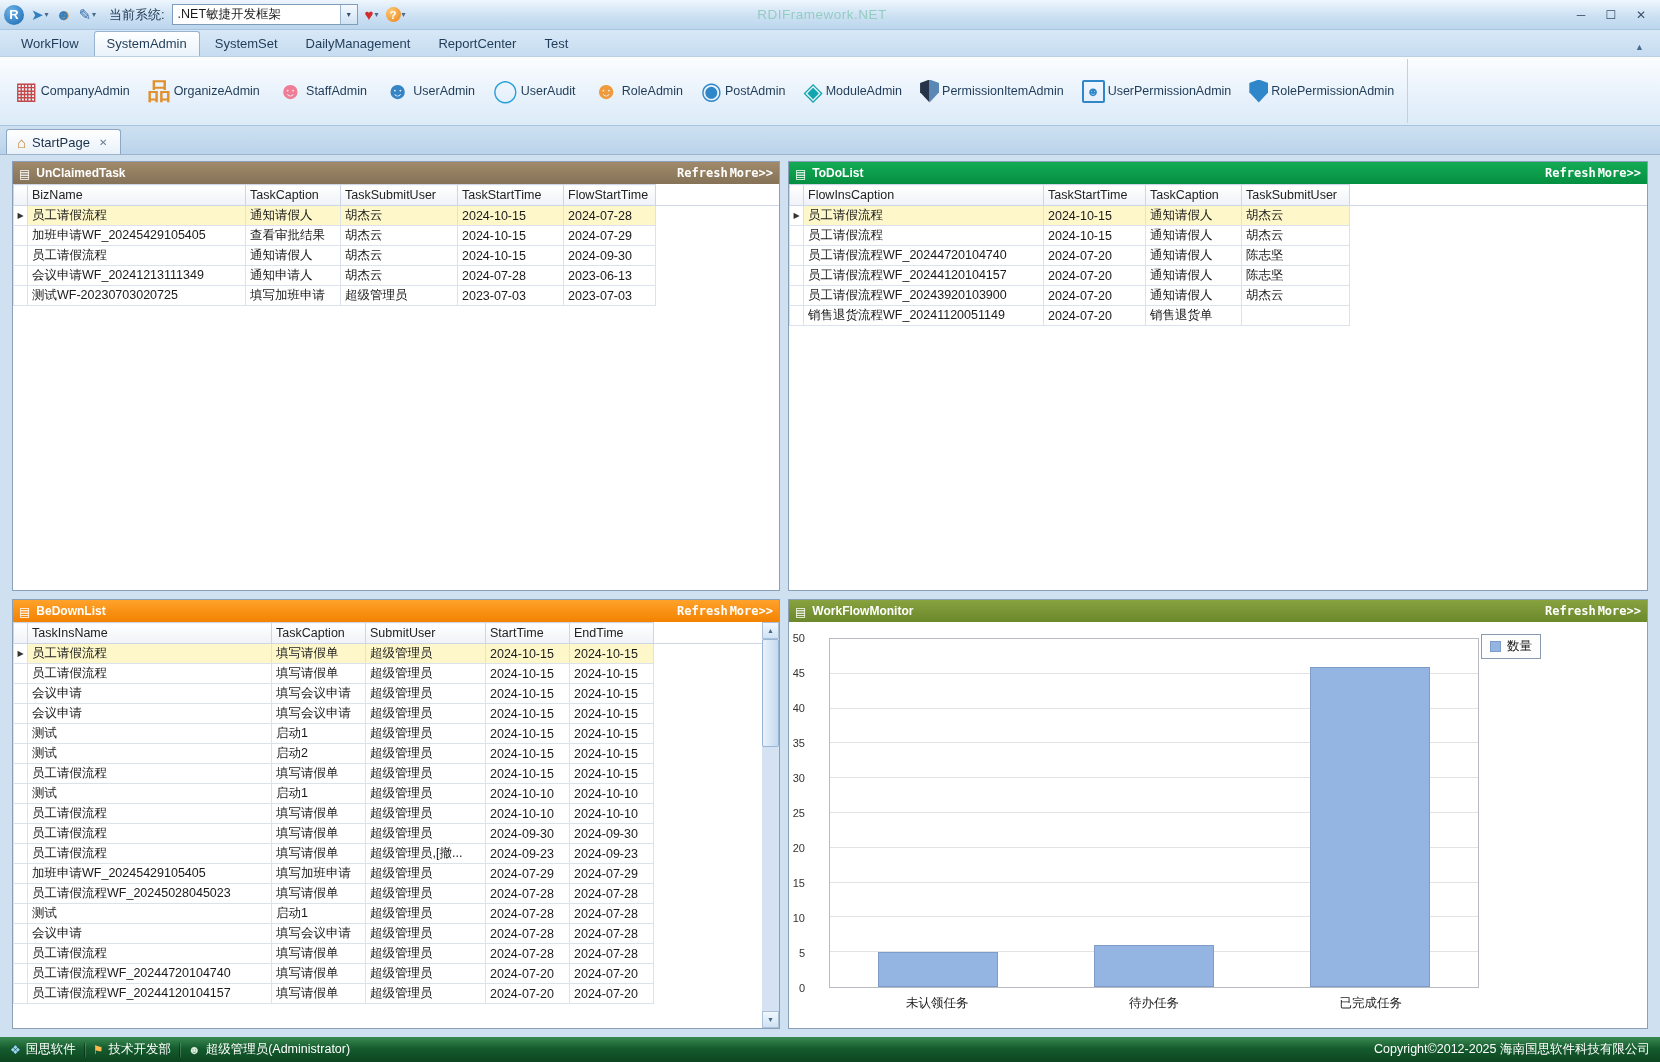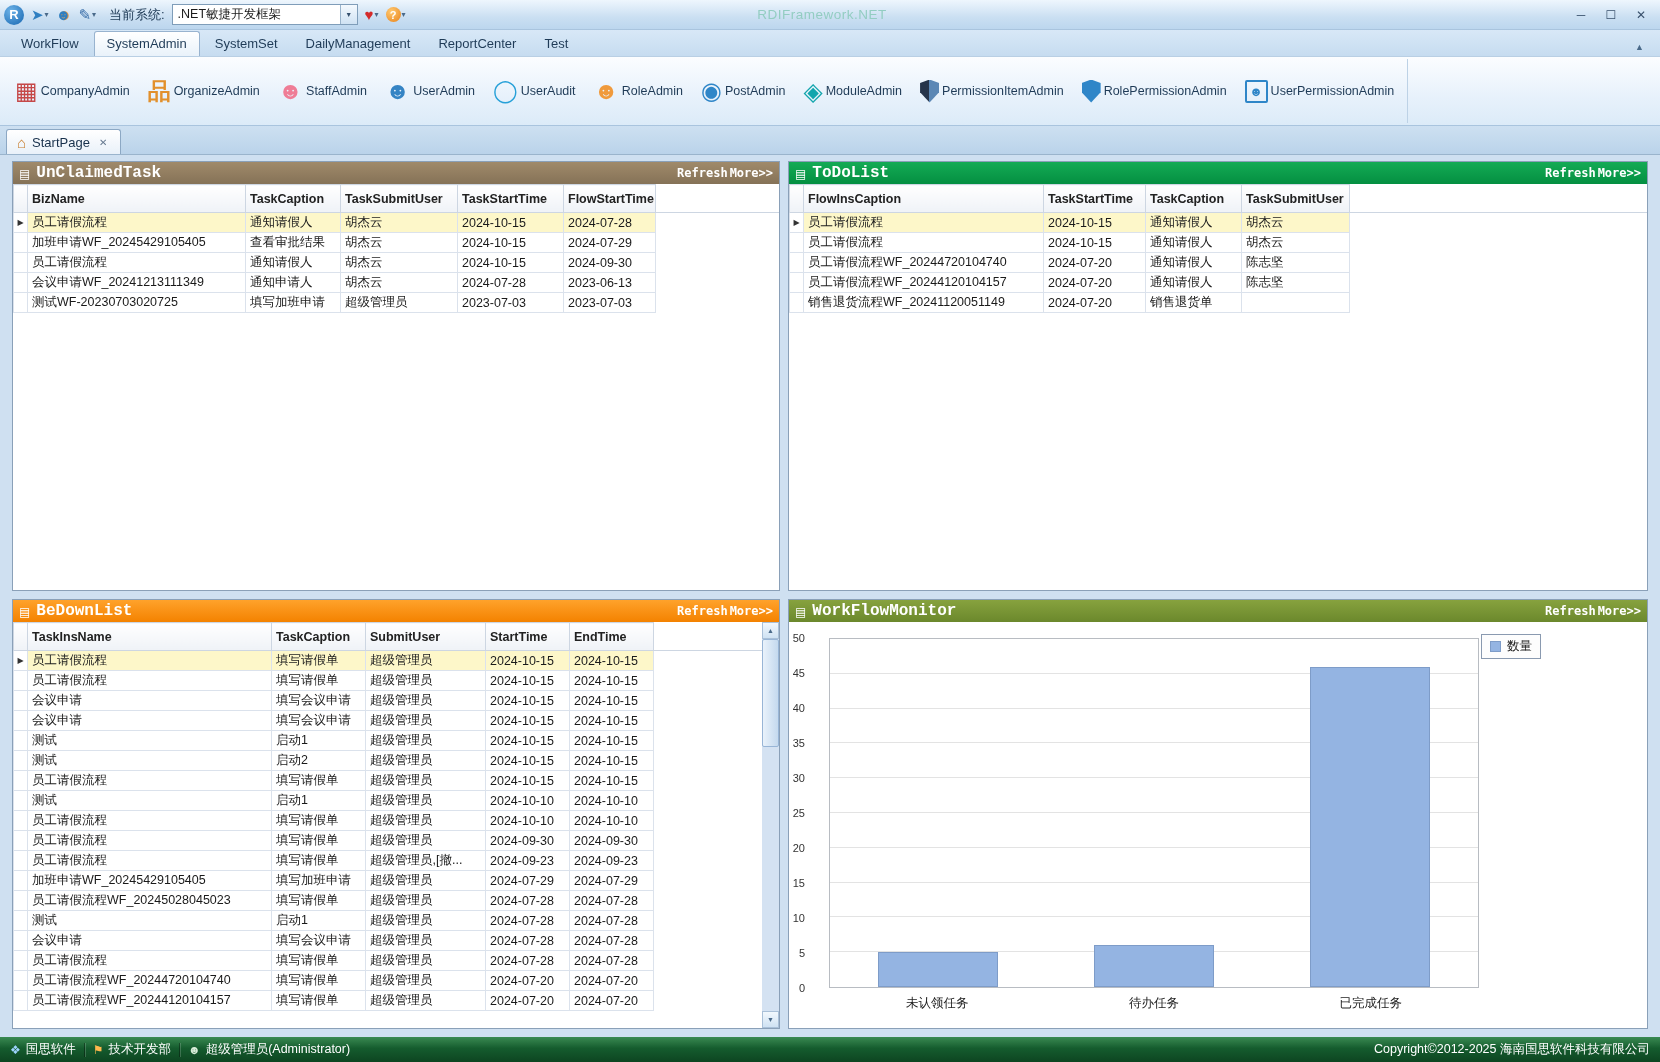--- a/index.html
+++ b/index.html
@@ -65,32 +65,32 @@
   .dtab{display:flex;align-items:center;gap:6px;height:25px;padding:0 10px;background:linear-gradient(#ffffff,#e9f1f9);
     border:1px solid #8ca8c4;border-bottom:none;border-radius:3px 3px 0 0;cursor:pointer;font-size:13px;color:#17304b}
   .home-ic{color:#c77c2a;font-size:15px}
   .dclose{font-size:10px;color:#667a90;padding:1px 3px;cursor:pointer}
 
   
   .main{flex:1;display:grid;grid-template-columns:768px 1fr;grid-template-rows:1fr 1fr;gap:8px;padding:6px 12px 8px}
   .panel{border:1px solid #8aa0b8;background:#fff;display:flex;flex-direction:column;min-height:0}
   .phead{height:22px;flex:0 0 22px;display:flex;align-items:center;gap:6px;padding:0 6px;color:#fff}
   .phicon::before{content:"▤";font-size:12px;color:#fff}
-  .ptitle{font-family:Liberation Mono, monospace;font-weight:bold;font-size:16px}
+  .ptitle{font-family:Liberation Sans, sans-serif;font-weight:bold;font-size:12px}
   .pbtns{margin-left:auto;display:flex;gap:2px}
   .pbtn{font-family:"DejaVu Sans Mono","Liberation Mono",monospace;font-weight:bold;font-size:12px;cursor:pointer}
   .hdr-unclaimed{background:linear-gradient(#a08a6a,#857257)}
   .hdr-todo{background:linear-gradient(#14ab55,#048f41)}
   .hdr-bedown{background:linear-gradient(#ffa22b,#f48200)}
   .hdr-monitor{background:linear-gradient(#87a23e,#6b882c)}
   .pbody{flex:1;background:#fff;overflow:hidden;position:relative}
 
   
   table.grid{border-collapse:collapse;table-layout:fixed;width:100%;font-size:12.5px}
-  table.grid th{height:28px;background:linear-gradient(#ffffff,#eff2f7);font-weight:bold;text-align:left;
+  table.grid th{height:21px;background:linear-gradient(#ffffff,#eff2f7);font-weight:normal;text-align:left;
     padding:0 4px;border:1px solid #cdd6e2;color:#222;white-space:nowrap;overflow:hidden;cursor:pointer}
   table.grid td{height:20px;padding:0 4px;border:1px solid #dbe2ec;white-space:nowrap;overflow:hidden;cursor:default}
   table.grid th.marker,table.grid td.marker{width:14px;padding:0;text-align:center}
   table.grid td.marker{font-size:8px;color:#333;background:#fff}
   table.grid th.filler,table.grid td.filler{border:none;background:transparent}
   table.grid th.filler{border-bottom:1px solid #cdd6e2}
   table.grid tr.sel td{background:#fdf7c9}
   table.grid tr.sel td.marker{background:#fff}
   table.grid tr.sel td.filler{background:transparent}
   #grid-unclaimed th:nth-child(2){width:218px}
@@ -216,26 +216,26 @@
       </div>
       <div class="ritem">
         <span class="ric ic-module"></span>
         <span class="rlabel">ModuleAdmin</span>
       </div>
       <div class="ritem">
         <span class="ric ic-shield-dark"></span>
         <span class="rlabel">PermissionItemAdmin</span>
       </div>
       <div class="ritem">
+        <span class="ric ic-userperm"></span>
+        <span class="rlabel">UserPermissionAdmin</span>
+      </div>
+      <div class="ritem">
         <span class="ric ic-shield-blue"></span>
         <span class="rlabel">RolePermissionAdmin</span>
-      </div>
-      <div class="ritem">
-        <span class="ric ic-userperm"></span>
-        <span class="rlabel">UserPermissionAdmin</span>
       </div>
     </div>
   </div>
 
   <div class="doctabs">
     <div class="dtab active">
       <span class="home-ic">⌂</span>
       <span>StartPage</span>
       <span class="dclose">✕</span>
     </div>
@@ -361,20 +361,28 @@
                 <td>通知请假人</td>
                 <td>陈志坚</td>
                 <td class="filler"></td>
               </tr>
               <tr>
                 <td class="marker"></td>
                 <td>员工请假流程WF_20244120104157</td>
                 <td>2024-07-20</td>
                 <td>通知请假人</td>
                 <td>陈志坚</td>
+                <td class="filler"></td>
+              </tr>
+              <tr>
+                <td class="marker"></td>
+                <td>员工请假流程WF_20243920103900</td>
+                <td>2024-07-20</td>
+                <td>通知请假人</td>
+                <td>胡杰云</td>
                 <td class="filler"></td>
               </tr>
               <tr>
                 <td class="marker"></td>
                 <td>销售退货流程WF_20241120051149</td>
                 <td>2024-07-20</td>
                 <td>销售退货单</td>
                 <td></td>
                 <td class="filler"></td>
               </tr>

